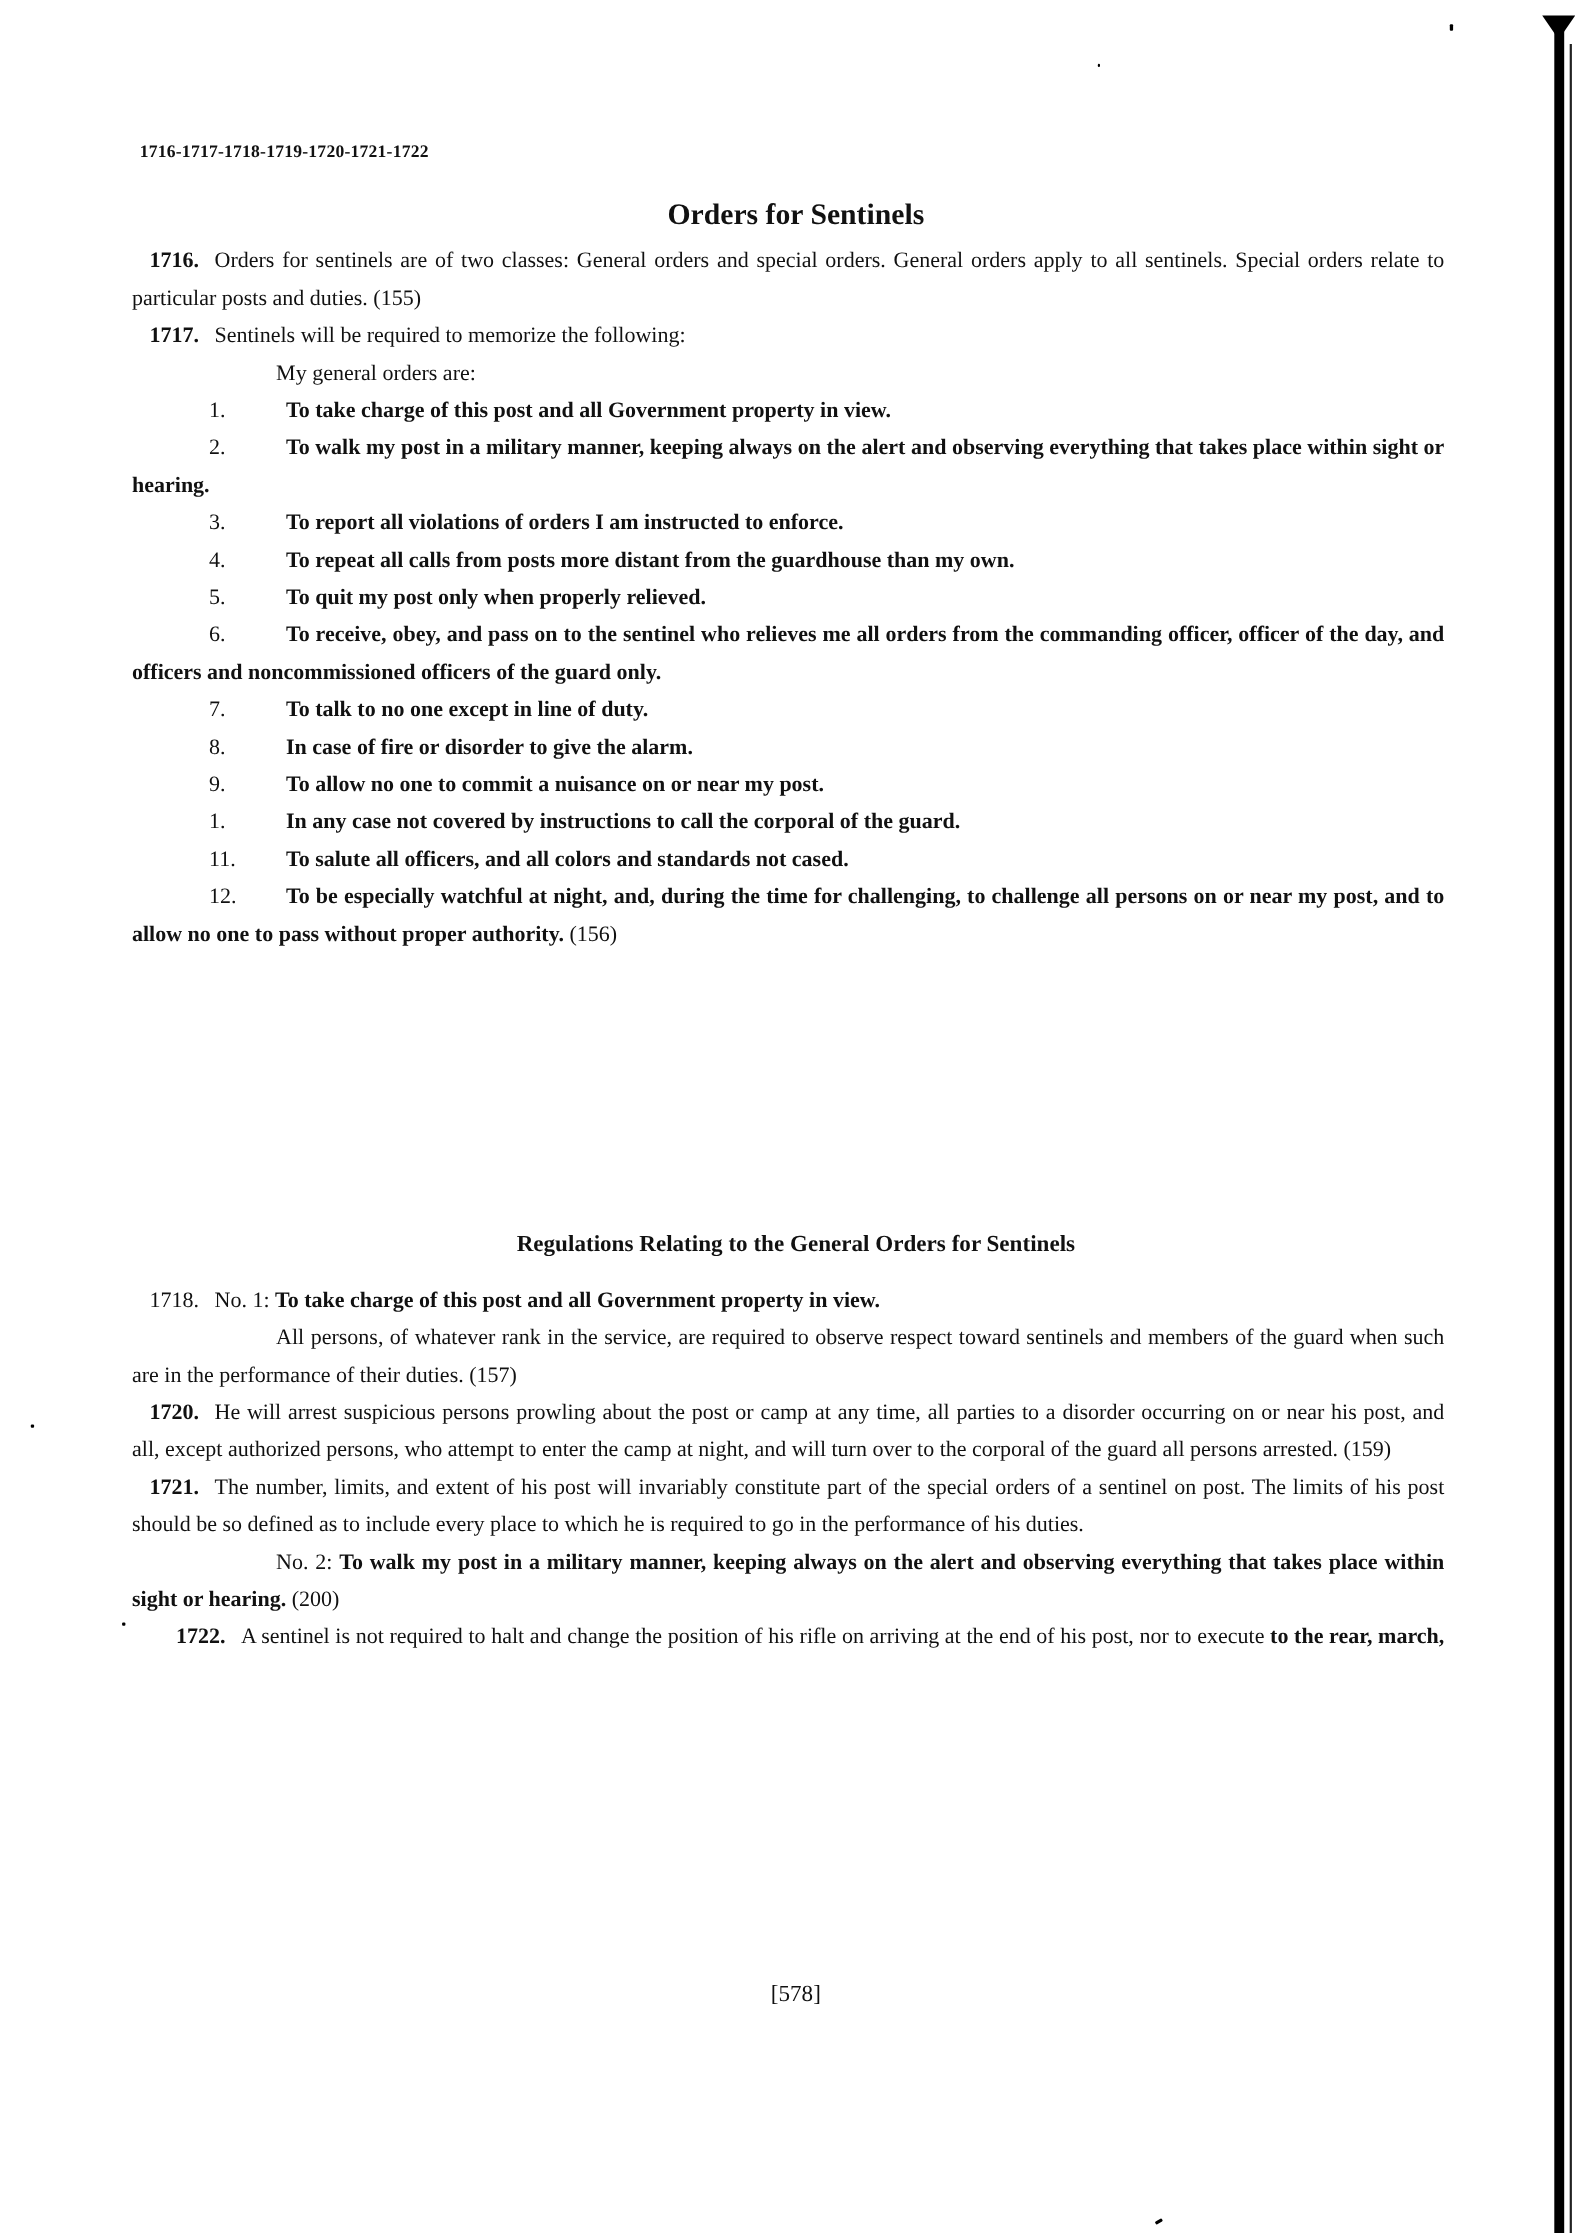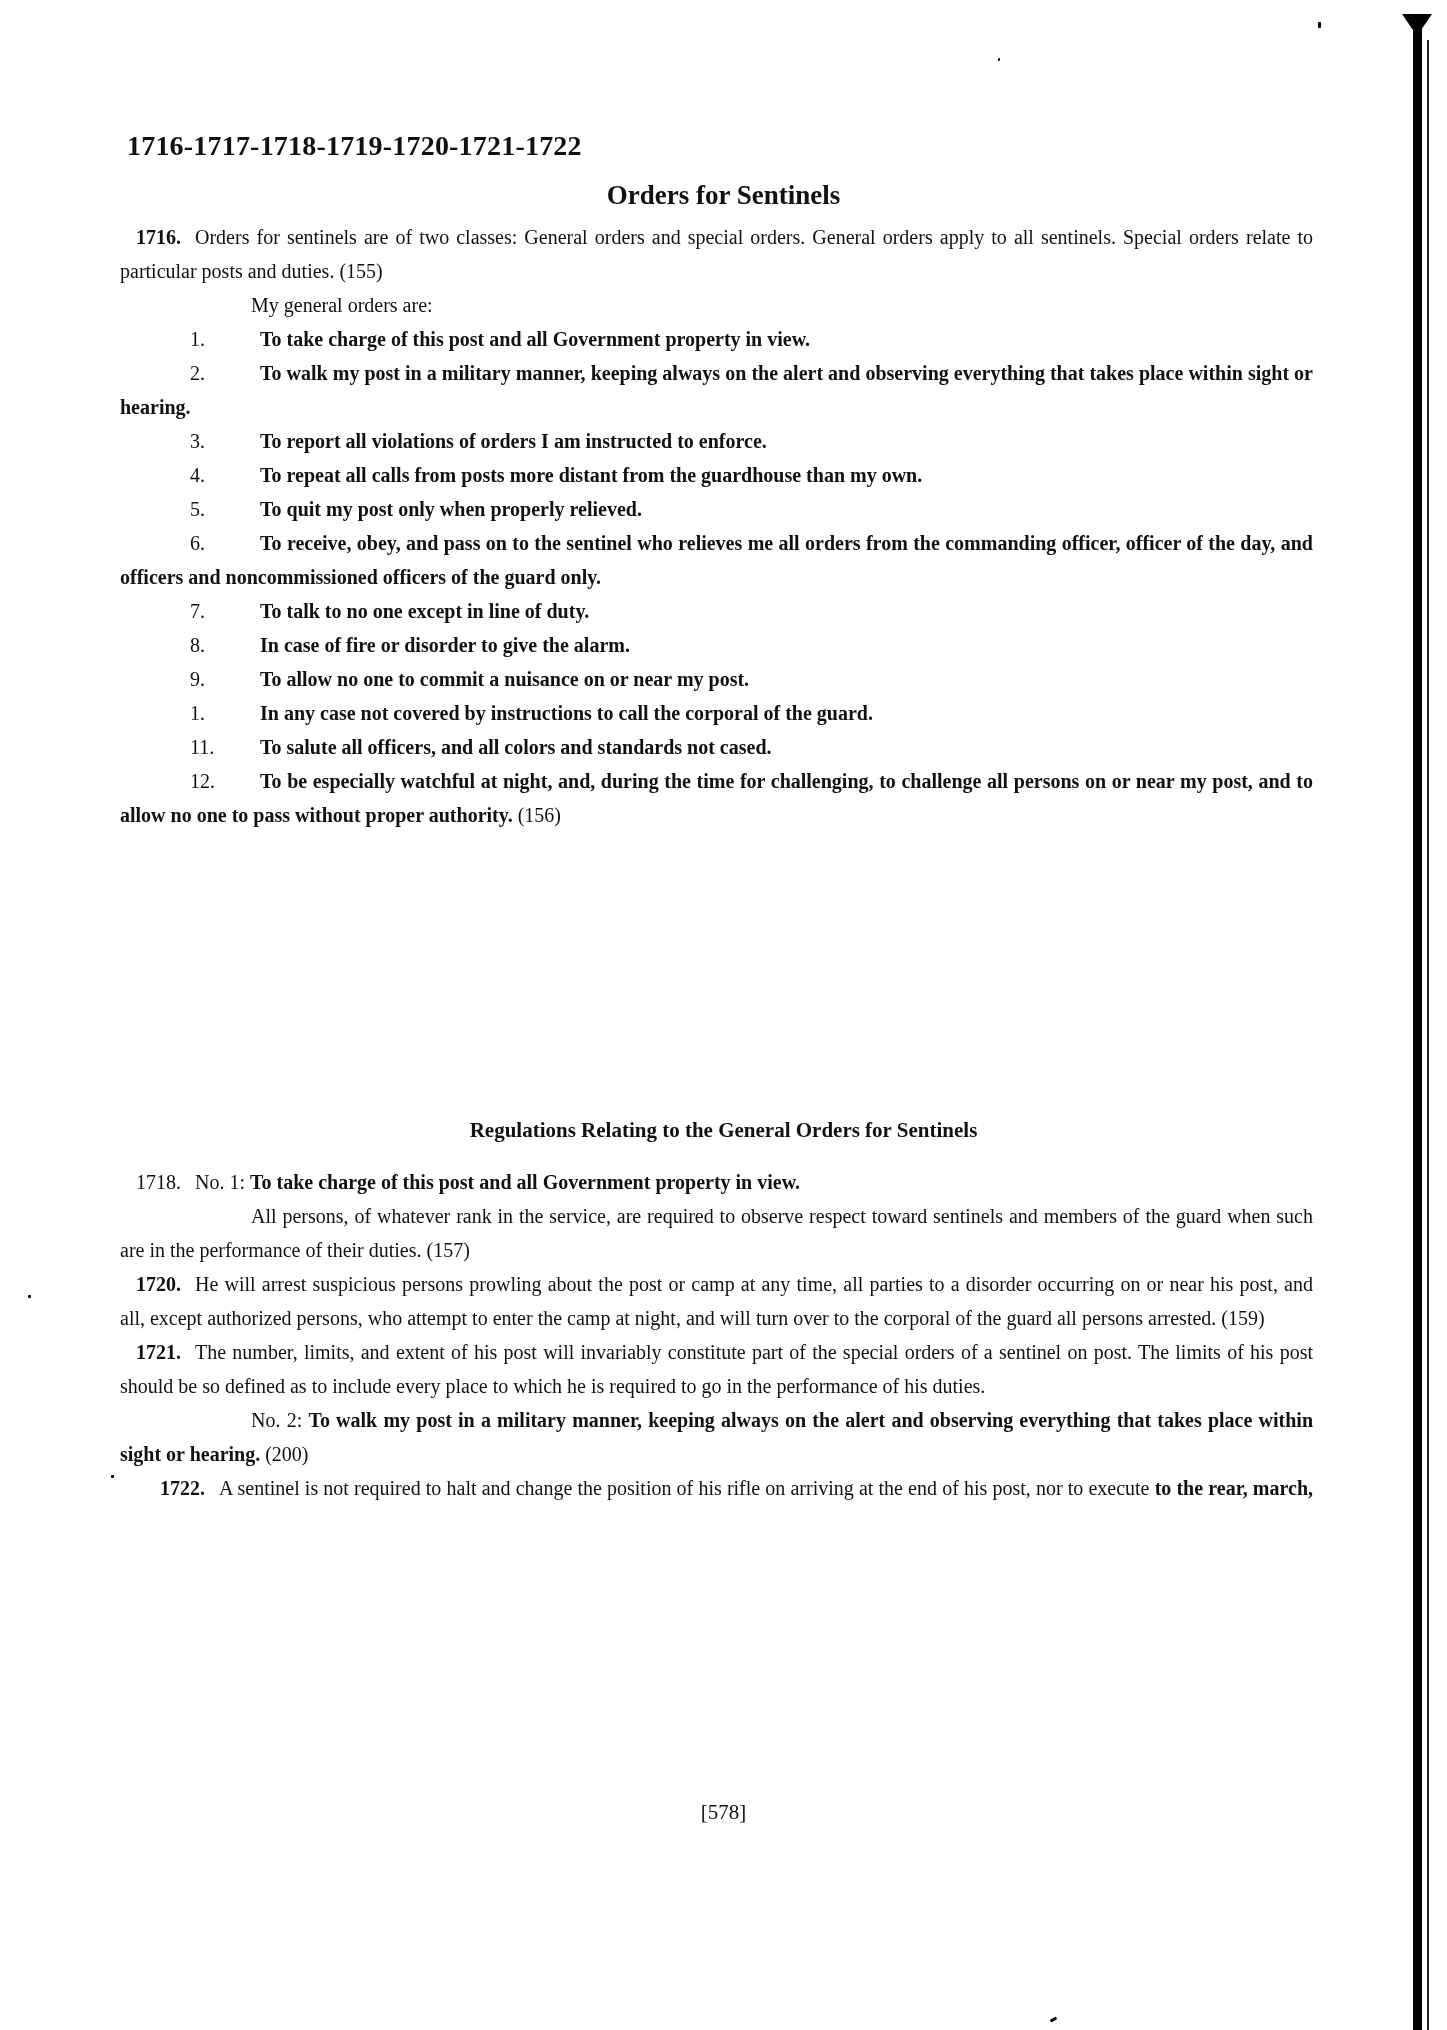--- a/index.html
+++ b/index.html
@@ -7,21 +7,21 @@
     width:1447px; height:2030px; position:relative; overflow:hidden;
     background:#ffffff; color:#111111;
     font-family:"Liberation Serif","DejaVu Serif",serif;
   }
   .page-edge { position:absolute; left:1413px; top:22px; width:9px; height:2008px; background:#000; }
   .page-edge-thin { position:absolute; left:1427px; top:40px; width:2px; height:1990px; background:#222; }
   .page-edge-wedge { position:absolute; left:1402px; top:14px; width:0; height:0;
     border-left:15px solid transparent; border-right:15px solid transparent; border-top:22px solid #000; }
   .speck { position:absolute; background:#000; border-radius:1px; }
 
-  .running-head { position:absolute; left:127px; top:130px; font-size:28px; font-weight:bold; letter-spacing:0.2px; }
+  .running-head { position:absolute; left:127px; top:130px; font-size:16px; font-weight:bold; letter-spacing:0.2px; }
   .section-head { position:absolute; left:127px; width:1193px; text-align:center; font-weight:bold; font-size:27px; }
   .body-block { position:absolute; left:120px; width:1193px; font-size:20px; line-height:34px; }
   .para { text-align:justify; text-align-last:left; margin:0; }
   .para.indent-num { text-indent:16px; }
   .para .num { font-weight:bold; margin-right:14px; }
   .line-indent { padding-left:131px; margin:0; }
   .item { margin:0; text-align:justify; text-align-last:left; text-indent:70px; }
   .item .inum { display:inline-block; width:58px; text-align:right; margin-right:12px; text-indent:0; font-weight:normal; }
   .item .itext { font-weight:bold; }
   .cont-indent { text-indent:131px; }
@@ -39,20 +39,21 @@
 <div class="speck" style="left:28px;top:1295px;width:3px;height:3px;"></div>
 <div class="speck" style="left:111px;top:1475px;width:3px;height:3px;"></div>
 <div class="speck" style="left:1050px;top:2018px;width:7px;height:3px;transform:rotate(-30deg);"></div>
 
 <div class="running-head">1716-1717-1718-1719-1720-1721-1722</div>
 
 <div class="section-head" style="top:180px;">Orders for Sentinels</div>
 
 <div class="body-block" style="top:220px;">
   <p class="para indent-num"><span class="num">1716.</span><span>Orders for sentinels are of two classes: General orders and special orders. General orders apply to all sentinels. Special orders relate to particular posts and duties. (155)</span></p>
+  <p class="para indent-num"><span class="num">1717.</span><span>Sentinels will be required to memorize the following:</span></p>
   <p class="line-indent">My general orders are:</p>
 
   <div>
     <p class="item"><span class="inum">1.</span><span class="itext">To take charge of this post and all Government property in view.</span></p>
     <p class="item"><span class="inum">2.</span><span class="itext">To walk my post in a military manner, keeping always on the alert and observing everything that takes place within sight or hearing.</span></p>
     <p class="item"><span class="inum">3.</span><span class="itext">To report all violations of orders I am instructed to enforce.</span></p>
     <p class="item"><span class="inum">4.</span><span class="itext">To repeat all calls from posts more distant from the guardhouse than my own.</span></p>
     <p class="item"><span class="inum">5.</span><span class="itext">To quit my post only when properly relieved.</span></p>
     <p class="item"><span class="inum">6.</span><span class="itext">To receive, obey, and pass on to the sentinel who relieves me all orders from the commanding officer, officer of the day, and officers and noncommissioned officers of the guard only.</span></p>
     <p class="item"><span class="inum">7.</span><span class="itext">To talk to no one except in line of duty.</span></p>

